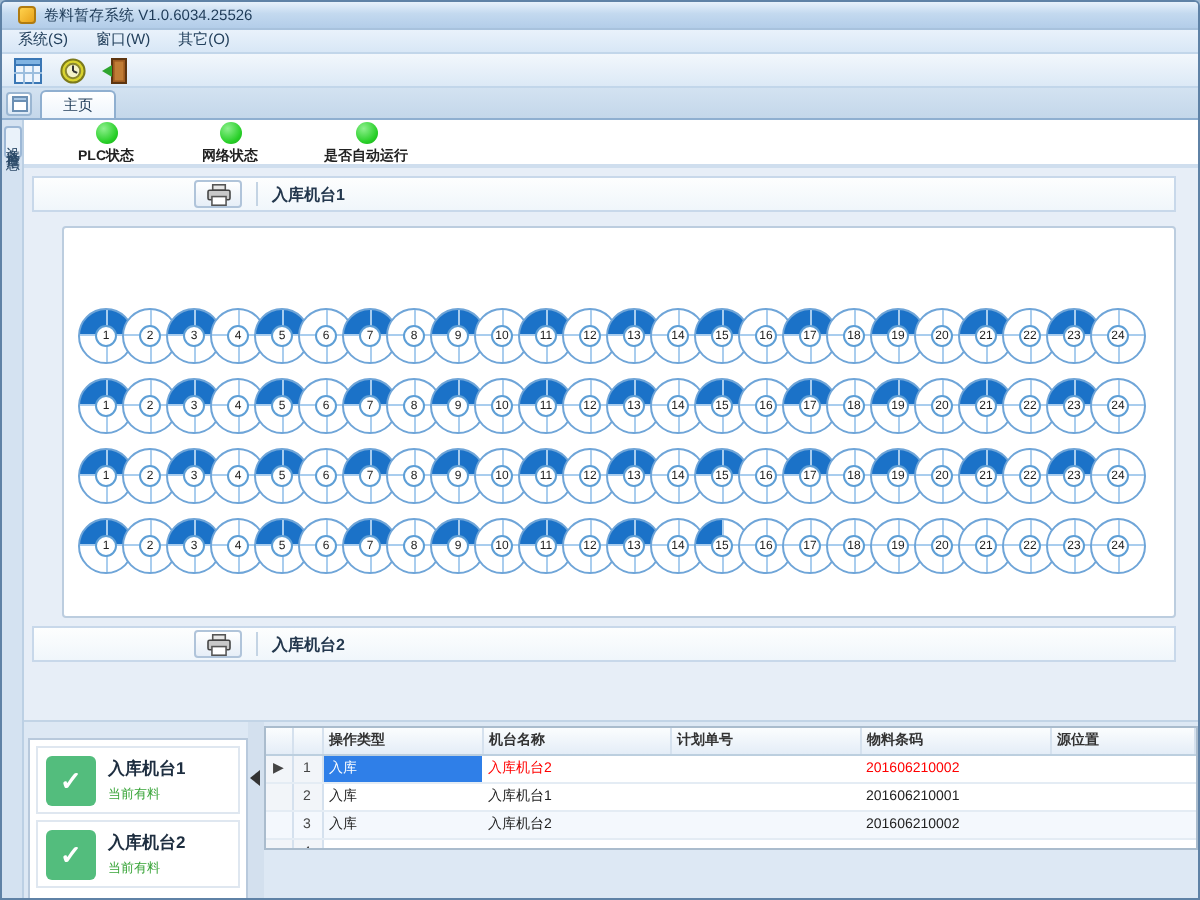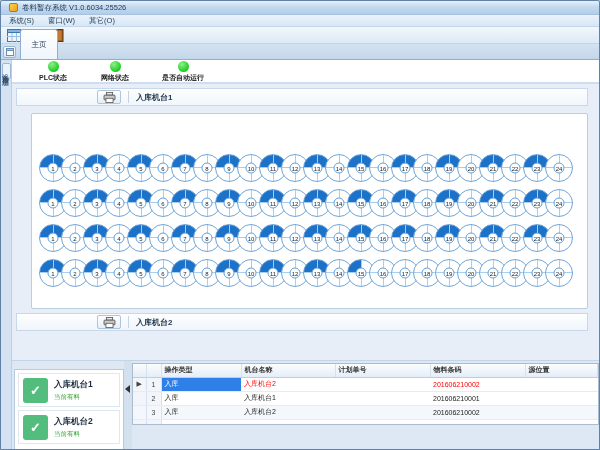--- a/index.html
+++ b/index.html
@@ -8,35 +8,35 @@
             border:1px solid #5f82a6; border-radius:3px 3px 0 0; overflow:hidden; }
 
   
   .titlebar { height:14px; display:flex; align-items:center; gap:4px; padding:0 8px;
     background:linear-gradient(#e7f1fb,#c3d9ef 45%,#b3cde9); border-bottom:1px solid #a8c2dd; }
   .app-icon { width:9px; height:9px; border-radius:2px;
     background:linear-gradient(135deg,#ffd24d,#e8a21a); border:1px solid #b07b10; }
   .titlebar .title { font-size:7.5px; color:#1d3a57; }
 
   
-  .menubar { height:12px; display:flex; align-items:center; gap:14px; padding:0 8px;
+  .menubar { height:12px; display:flex; align-items:flex-start; gap:14px; padding:0 8px;
     background:linear-gradient(#e9f2fb,#d8e7f6); border-bottom:1px solid #c2d6ea; }
   .menu-item { font-size:7.5px; color:#23405c; cursor:default; }
 
   
   .toolbar { height:17px; display:flex; align-items:center; gap:6px; padding:0 5px;
     background:linear-gradient(#f2f7fc,#dcE9f6); border-bottom:1px solid #c2d6ea; }
   .tool-btn { width:16px; height:15px; display:flex; align-items:center; justify-content:center; border-radius:2px; }
 
   
   .tabstrip { height:16px; display:flex; align-items:flex-end; gap:4px; padding:0 2px;
     background:linear-gradient(#d3e2f1,#c4d7ea); border-bottom:1px solid #8fafd0; }
   .tab-corner-btn { width:13px; height:12px; margin-bottom:1px; border:1px solid #9ab6d2; border-radius:2px;
     background:linear-gradient(#fff,#dcE9f6); display:flex; align-items:center; justify-content:center; }
-  .tab-active { min-width:38px; height:30px; padding:0 9px; display:flex; align-items:center; justify-content:center;
+  .tab-active { min-width:38px; height:14px; padding:0 9px; display:flex; align-items:center; justify-content:center;
     background:linear-gradient(#ffffff,#eef5fc); border:1px solid #8fafd0; border-bottom:none;
     border-radius:3px 3px 0 0; font-size:7.5px; color:#1d3a57; }
 
   
   .bodyrow { display:flex; height:393px; }
   .left-strip { width:11px; background:#d4e2f1; border-right:1px solid #bcd0e4; position:relative; }
   .vtab { position:absolute; top:3px; left:1px; width:9px; padding:4px 0; background:#eaf2fa;
     border:1px solid #9db8d6; border-radius:2px; writing-mode:vertical-rl; text-orientation:upright;
     font-size:7px; color:#2c4a68; letter-spacing:1px; text-align:center; }
   .content { flex:1; display:flex; flex-direction:column; overflow:hidden; }

